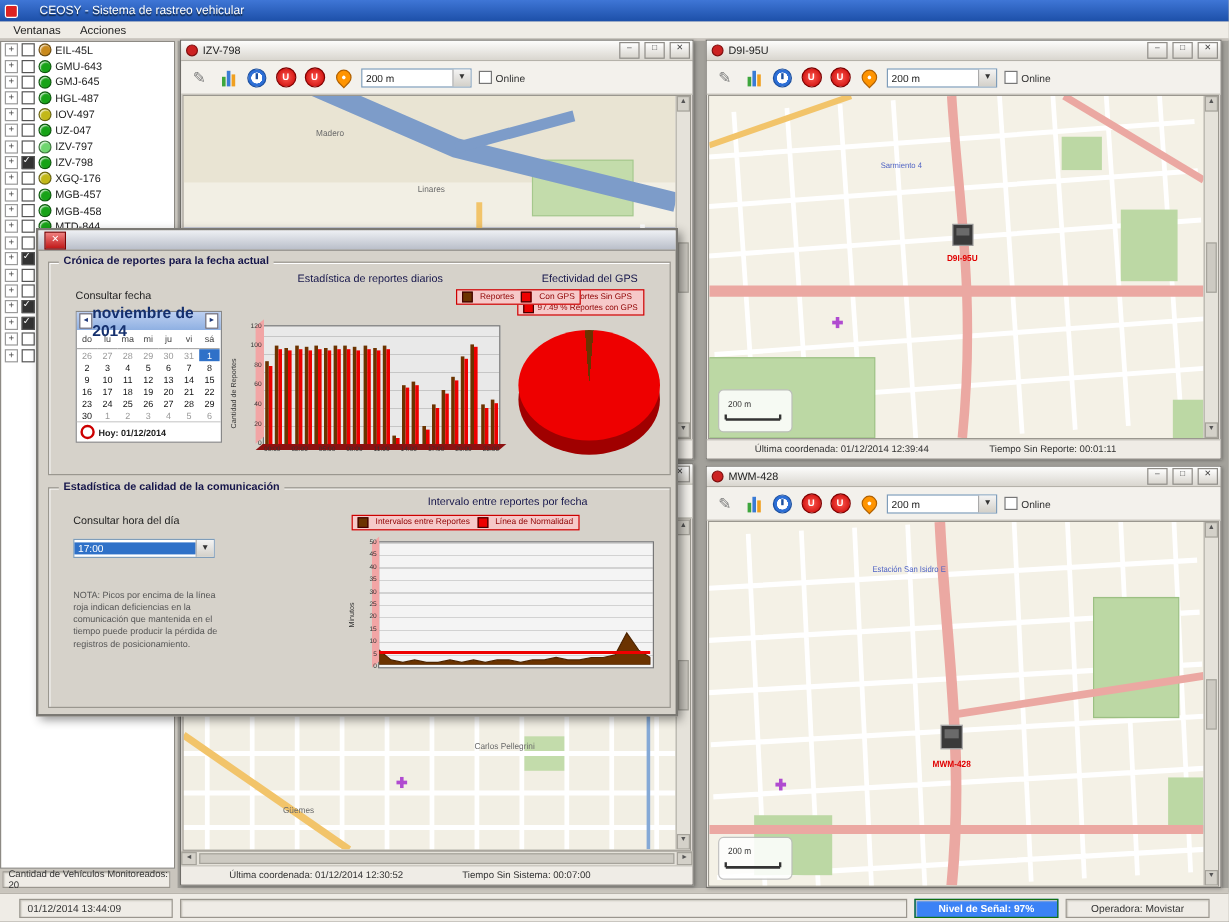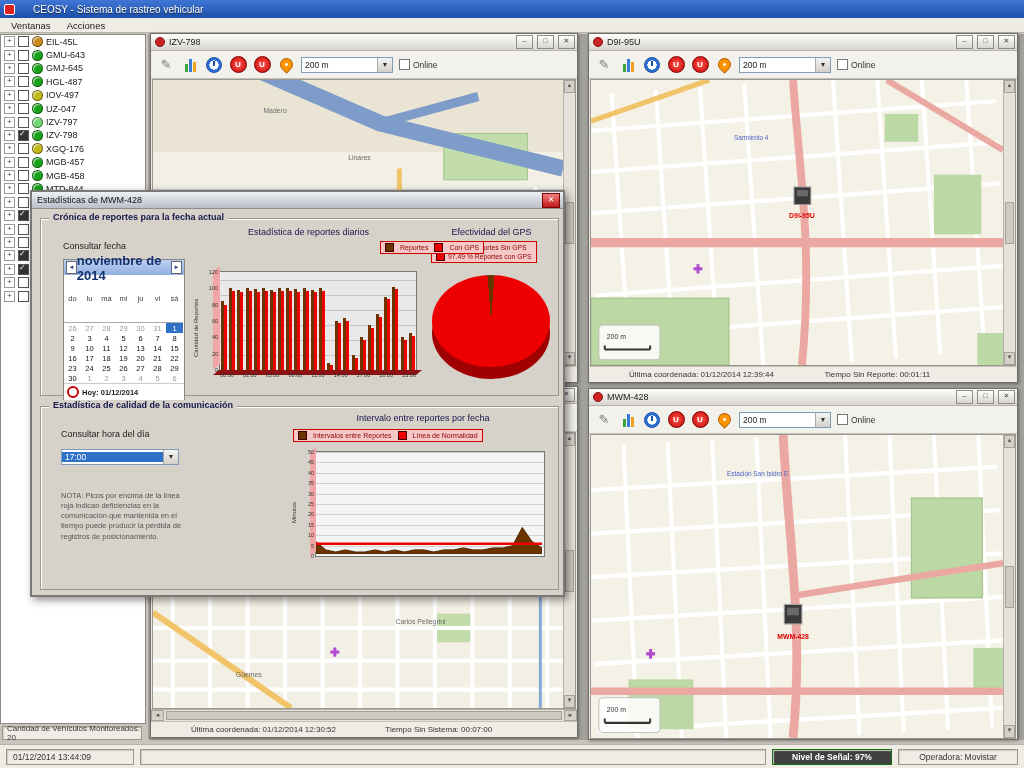--- a/index.html
+++ b/index.html
@@ -68,21 +68,21 @@
   .dlg-close{width:16px;height:13px;background:linear-gradient(#f08080,#c01818);border:1px solid #7d0000;color:#fff;font-size:8px;line-height:12px;text-align:center;}
   .grp{position:absolute;border:1px solid #9a978f;box-shadow:inset 1px 1px 0 #fff;}
   .grp-label{position:absolute;top:-7px;left:8px;background:#d6d2ca;padding:0 4px;font-size:9px;font-weight:bold;color:#15154a;}
   .small-label{font-size:9px;color:#222;}
   
   .cal{position:absolute;width:120px;background:#fff;border:1px solid #888;font-size:7.5px;}
   .cal-head{height:15px;background:linear-gradient(#bdd0f1,#8fb0e2);display:flex;align-items:center;justify-content:space-between;padding:0 2px;}
   .cal-nav{width:11px;height:11px;background:#fff;border:1px solid #667;font-size:6px;line-height:10px;text-align:center;color:#223a7a;}
   .cal-month{color:#15306e;font-weight:bold;font-size:13px;}
   .cal-week,.cal-row{display:flex;}
-  .cal-week span{width:17px;text-align:center;color:#444;border-bottom:1px solid #aaa;padding:19px 0;}
+  .cal-week span{width:17px;text-align:center;color:#444;border-bottom:1px solid #aaa;padding:3px 0;}
   .cal-row span{width:17px;text-align:center;padding:0.5px 0;color:#111;}
   .cal-row span.gray{color:#999;}
   .cal-row span.sel{background:#2f71c8;color:#fff;}
   .cal-foot{display:flex;align-items:center;gap:3px;padding:2px 3px;border-top:1px solid #ccc;font-weight:bold;}
   .cal-foot .ring{width:8px;height:8px;border:2px solid #c00;border-radius:50%;}
   
   .chart-title{font-size:9px;color:#15154a;text-align:center;}
   .legendbox{background:#f6c9c9;border:1px solid #c00;display:flex;gap:6px;align-items:center;padding:1px 4px;font-size:7px;color:#8d0000;width:max-content;}
   .legendbox .sw{width:7px;height:7px;border:1px solid #400;}
   .legendcol{background:#f6c9c9;border:1px solid #c00;padding:1px 4px;font-size:6.8px;color:#8d0000;width:max-content;}
@@ -94,23 +94,23 @@
   .bars-row{position:absolute;left:0;bottom:0;width:100%;height:100%;display:flex;align-items:flex-end;justify-content:space-around;}
   .bargrp{display:flex;align-items:flex-end;gap:0px;height:100%;}
   .bargrp i{display:block;width:3px;}
   .yticks span{position:absolute;right:100%;margin-right:2px;font-size:5.5px;color:#333;transform:translateY(50%);}
   .xlabels{position:absolute;top:100%;left:0;width:100%;display:flex;justify-content:space-between;font-size:5.5px;color:#333;margin-top:2px;}
   .ylab{position:absolute;font-size:6px;color:#333;transform:rotate(-90deg);transform-origin:left top;white-space:nowrap;}
   .pie3d{position:absolute;width:118px;height:100px;}
   .pie-b{position:absolute;left:0;top:12px;width:118px;height:92px;border-radius:50%;background:#a00000;}
   .pie-t{position:absolute;left:0;top:0;width:118px;height:92px;border-radius:50%;}
   
-  .statusbar{position:absolute;left:0;top:744px;width:1024px;height:24px;background:#efece6;border-top:1px solid #b8b4ac;display:flex;align-items:center;gap:6px;padding:0 6px;box-sizing:border-box;}
+  .statusbar{position:absolute;left:0;top:744px;width:1024px;height:24px;background:#efece6;border-top:1px solid #b8b4ac;display:flex;align-items:center;gap:6px;padding:0 16px;box-sizing:border-box;}
   .sb-panel{height:16px;border:1px solid #9a968e;box-shadow:inset 1px 1px 1px #cfccc4;display:flex;align-items:center;padding:0 6px;font-size:8.5px;color:#333;box-sizing:border-box;}
-  .sb-green{background:#404040;color:#fff;font-weight:bold;border-color:#127012;justify-content:center;}
+  .sb-green{background:#3b82f6;color:#fff;font-weight:bold;border-color:#127012;justify-content:center;}
   .maplabel{font-size:7px;fill:#6b6b6b;}
   .bluelabel{font-size:6.5px;fill:#4f63c4;}
   .markerlabel{font-size:7px;font-weight:bold;fill:#e00000;}
   .scaletext{font-size:7px;fill:#333;}
 </style>
 </head>
 <body>
 
 <div class="app-titlebar">
   <span class="app-icon"></span>
@@ -547,21 +547,20 @@
     <div class="vscroll">
         <span class="sa">▲</span>
         <span class="sth"></span>
         <span class="sa">▼</span>
       </div>
   </div>
 </div>
 
 <div class="dialog">
   <div class="dlg-tb">
-    <span class="dlg-title">Estadísticas de MWM-428</span>
     <span class="dlg-close">✕</span>
   </div>
 
   <div class="grp" style="left:8px;top:26px;width:517px;height:176px;">
     <span class="grp-label">Crónica de reportes para la fecha actual</span>
     <span class="small-label" style="position:absolute;left:22px;top:22px;">Consultar fecha</span>
 
     <div class="cal" style="left:22px;top:40px;">
       <div class="cal-head">
         <span class="cal-nav">◄</span>

